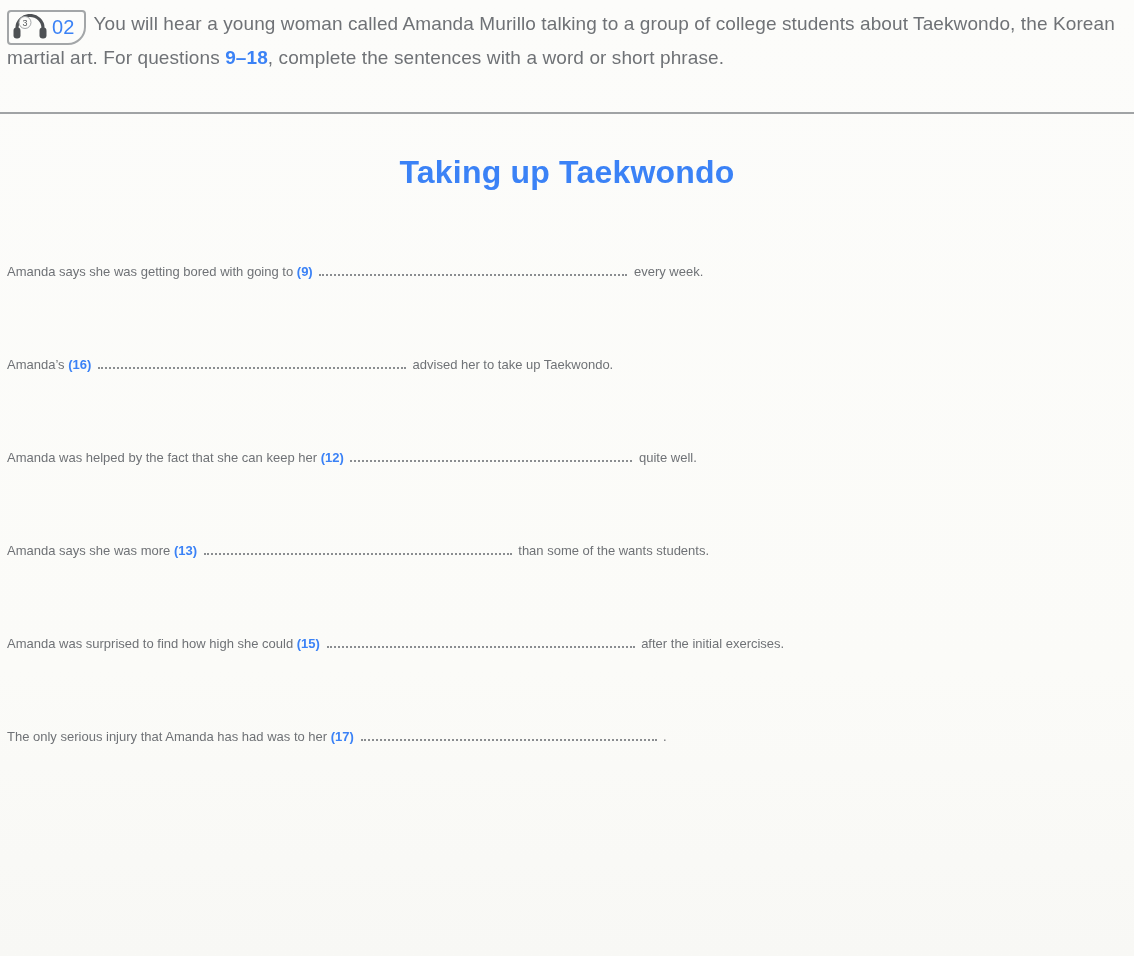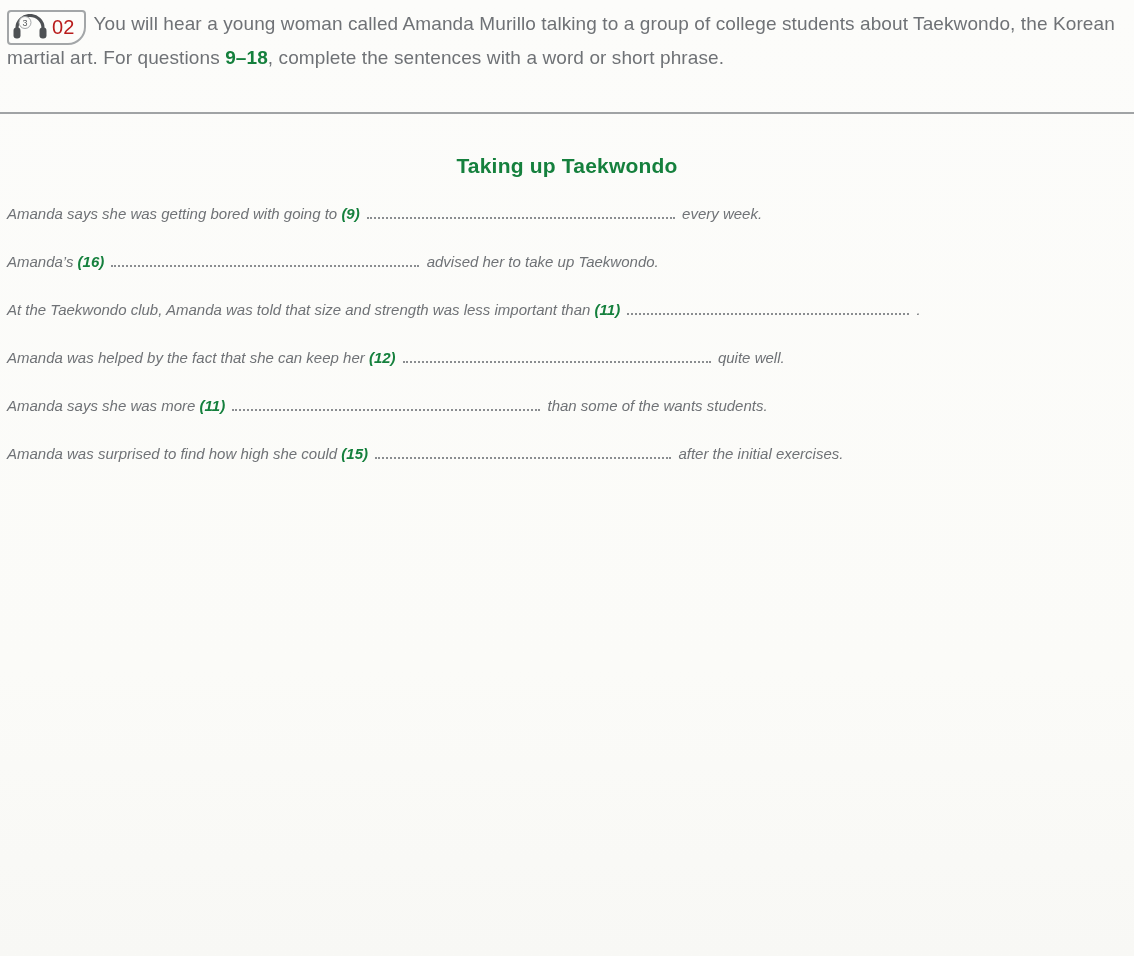--- a/index.html
+++ b/index.html
@@ -7,49 +7,48 @@
   body {
     background: linear-gradient(180deg, #fcfcfa 0%, #fbfbf8 70%, #f8f8f5 100%);
     font-family: "Liberation Sans", sans-serif;
     color:#6f7276;
     overflow:hidden;
   }
   .content { padding:10px 7px 0 7px; }
 
   
   .instructions { font-size:19px; line-height:25px; letter-spacing:0.1px; }
-  .instructions b, .q-num, .worksheet-title { color:#15803d; }
+  .instructions b, .q-num, .worksheet-title { color:#3b82f6; }
 
   .audio-badge {
     display:inline-flex; align-items:center; gap:4px;
     border:2px solid #a3a6a8;
     border-radius:4px 4px 18px 4px;
     padding:2px 10px 2px 3px;
     margin-right:7px;
     vertical-align:-11px;
     background:#fcfcfa;
   }
-  .track-num { font-size:20px; color:#b91c1c; }
+  .track-num { font-size:20px; color:#3b82f6; }
 
   hr.section-divider {
     border:none; border-top:2px solid #a0a3a5;
     width:1134px; margin:42px 0 0 -7px;
   }
 
   .worksheet-title {
-    text-align:center; font-size:21px; font-weight:bold;
+    text-align:center; font-size:32px; font-weight:bold;
     margin-top:40px; letter-spacing:0.2px;
   }
 
   .questions { margin-top:12px; }
   .question-row {
-    margin-top:23px;
-    font-size:15px; line-height:25px;
+    margin-top:68px;
+    font-size:13px; line-height:25px;
     white-space:nowrap;
-    font-style:italic;
   }
   .q-num { font-weight:bold; }
   .blank {
     display:inline-block;
     width:308px; height:14px;
     border-bottom:2px dotted #8a8d90;
     margin:0 3px;
   }
   .question-row:nth-child(3) .blank { width:282px; } 
   .question-row:nth-child(6) .blank { width:296px; } 
@@ -74,26 +73,26 @@
 
   <hr class="section-divider">
 
   <div class="worksheet-title">Taking up Taekwondo</div>
 
   <div class="questions">
   <div class="question-row"><span class="q-before">Amanda says she was getting bored with going to </span><span class="q-num">(9)</span> <span class="blank"></span><span class="q-after"> every week.</span></div>
 
   <div class="question-row"><span class="q-before">Amanda’s </span><span class="q-num">(16)</span> <span class="blank"></span><span class="q-after"> advised her to take up Taekwondo.</span></div>
 
-  <div class="question-row"><span class="q-before">At the Taekwondo club, Amanda was told that size and strength was less important than </span><span class="q-num">(11)</span> <span class="blank"></span><span class="q-after"> .</span></div>
 
   <div class="question-row"><span class="q-before">Amanda was helped by the fact that she can keep her </span><span class="q-num">(12)</span> <span class="blank"></span><span class="q-after"> quite well.</span></div>
 
-  <div class="question-row"><span class="q-before">Amanda says she was more </span><span class="q-num">(11)</span> <span class="blank"></span><span class="q-after"> than some of the wants students.</span></div>
+  <div class="question-row"><span class="q-before">Amanda says she was more </span><span class="q-num">(13)</span> <span class="blank"></span><span class="q-after"> than some of the wants students.</span></div>
 
 
   <div class="question-row"><span class="q-before">Amanda was surprised to find how high she could </span><span class="q-num">(15)</span> <span class="blank"></span><span class="q-after"> after the initial exercises.</span></div>
 
 
+  <div class="question-row"><span class="q-before">The only serious injury that Amanda has had was to her </span><span class="q-num">(17)</span> <span class="blank"></span><span class="q-after"> .</span></div>
 
 </div>
 
 </div>
 
 </body></html>

